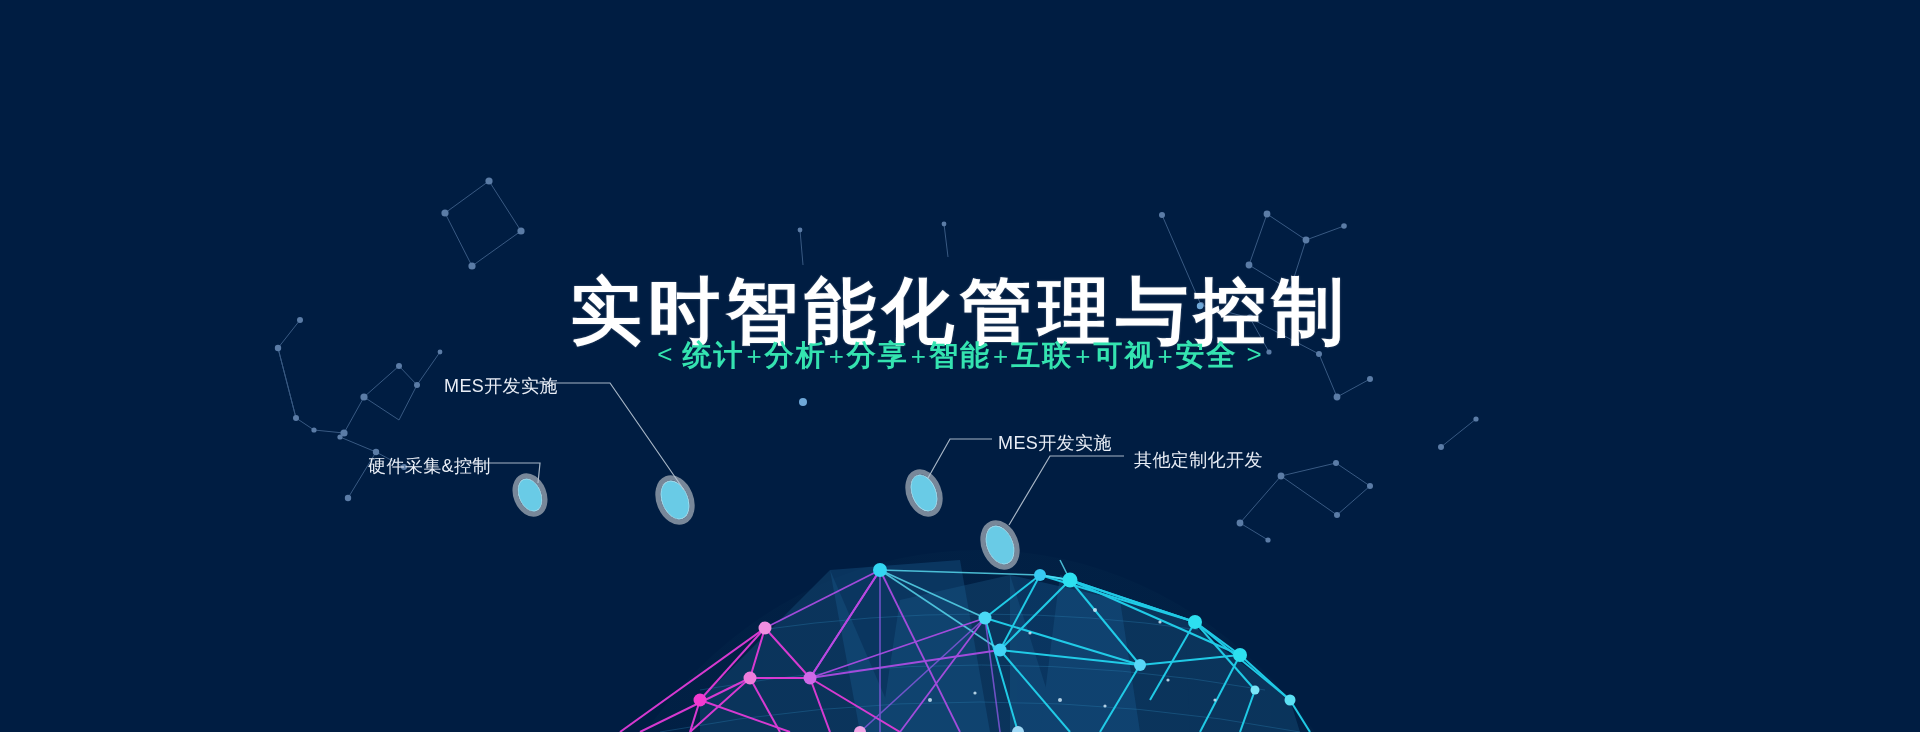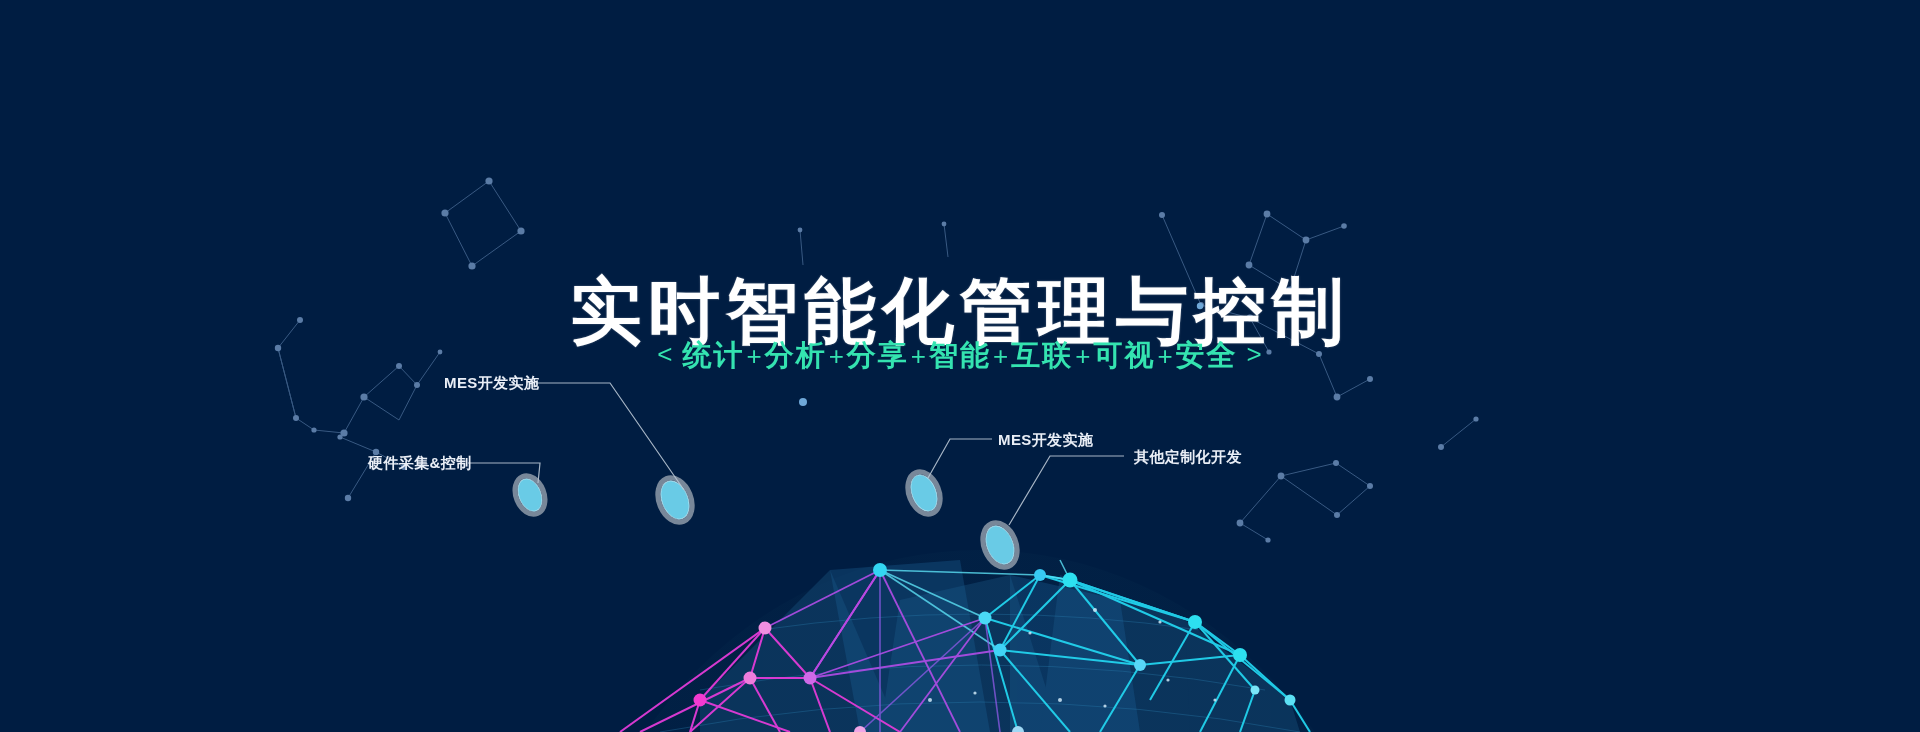--- a/index.html
+++ b/index.html
@@ -72,22 +72,22 @@
     color: #34e3b0;
     font-weight: 400;
     padding: 0 2px;
     font-size: 26px;
   }
 
   
   .callout {
     position: absolute;
     color: #e9eef6;
-    font-size: 15px;
-    font-weight: bold;
+    font-size: 18px;
+    font-weight: normal;
     letter-spacing: 0.4px;
     white-space: nowrap;
   }
   #callout-mes  { left: 444px;  top: 374px; }
   #callout-hw   { left: 368px;  top: 454px; text-align: right; }
   #callout-wms  { left: 998px;  top: 431px; }
   #callout-misc { left: 1134px; top: 448px; }
 </style>
 </head>
 <body>

